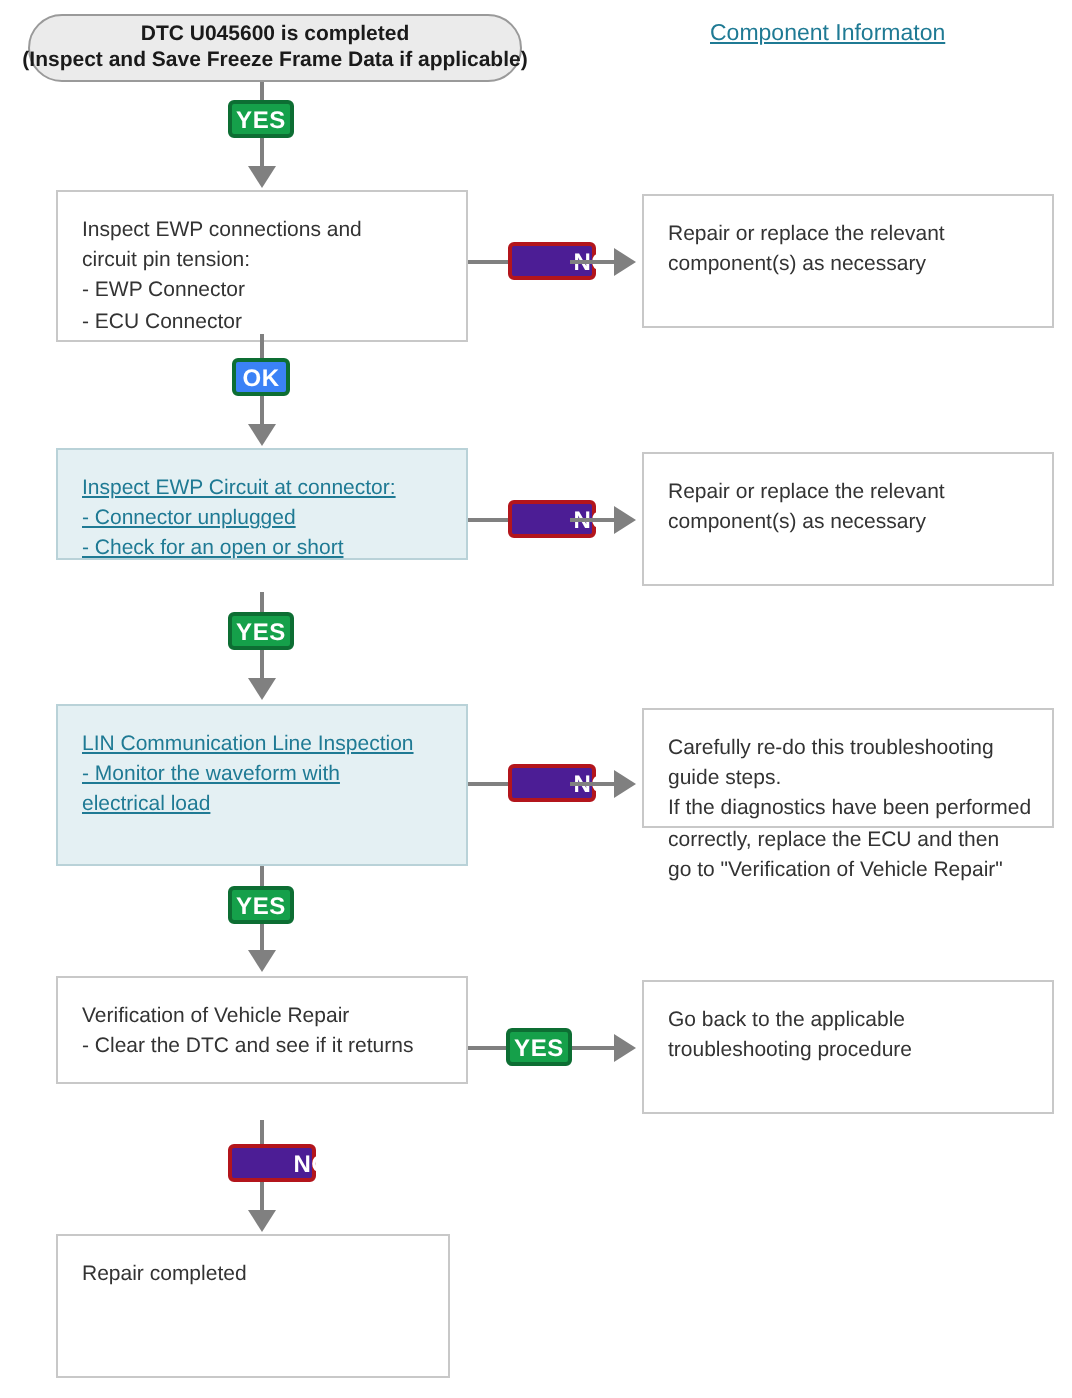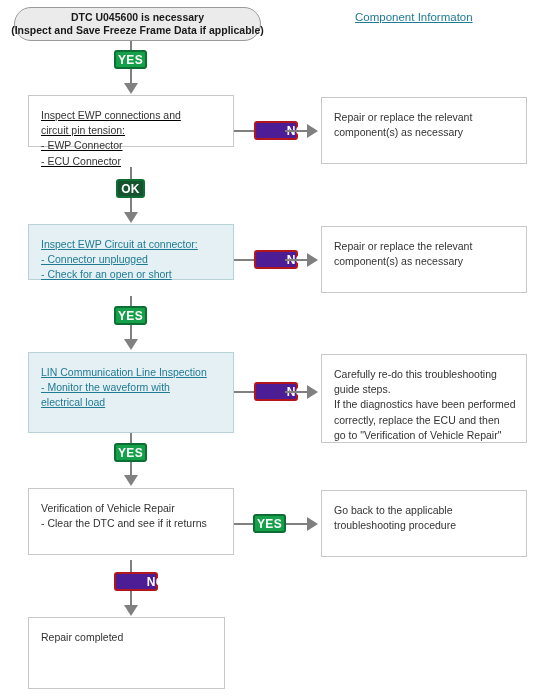--- a/index.html
+++ b/index.html
@@ -118,47 +118,47 @@
     font-weight: bold;
     color: #ffffff;
     border-radius: 3px;
     letter-spacing: .3px;
   }
   .badge.yes {
     background: #15a04a;
     border: 2px solid #0d6e33;
   }
   .badge.ok {
-    background: #14532d;
+    background: #3b82f6;
     border: 2px solid #0d6e33;
   }
   .badge.no, .badge.ng {
     background: #4c1d95;
     border: 2px solid #b3151c;
     padding-left: 40px;
   }
 </style>
 </head>
 <body>
 
 <div id="canvas">
 
   <div class="start-pill">
-    <div class="line">DTC U045600 is necessary</div>
+    <div class="line">DTC U045600 is completed</div>
     <div class="line">(Inspect and Save Freeze Frame Data if applicable)</div>
   </div>
 
   <div class="comp-info">Component Informaton</div>
 
   <div class="vline" style="left:130px; top:41px; height:9px;"></div>
   <div class="badge yes" style="left:114px; top:50px; width:33px; height:19px;">YES</div>
   <div class="vline" style="left:130px; top:69px; height:15px;"></div>
   <div class="arrow-down" style="left:124px; top:83px;"></div>
 
-  <div class="box" style="left:28px; top:95px; width:206px; height:52px;text-decoration:underline;">
+  <div class="box" style="left:28px; top:95px; width:206px; height:76px;">
     <div class="txt">Inspect EWP connections and
 circuit pin tension:
 - EWP Connector
 - ECU Connector</div>
   </div>
 
   <div class="hline" style="left:234px; top:130px; width:20px;"></div>
   <div class="badge ng" style="left:254px; top:121px; width:31px; height:19px;">NG</div>
   <div class="hline" style="left:285px; top:130px; width:22px;"></div>
   <div class="arrow-right" style="left:307px; top:124px;"></div>
@@ -195,34 +195,34 @@
   <div class="box highlight" style="left:28px; top:352px; width:206px; height:81px;">
     <div class="txt">LIN Communication Line Inspection
 - Monitor the waveform with
 electrical load</div>
   </div>
 
   <div class="hline" style="left:234px; top:391px; width:20px;"></div>
   <div class="badge no" style="left:254px; top:382px; width:31px; height:19px;">NO</div>
   <div class="hline" style="left:285px; top:391px; width:22px;"></div>
   <div class="arrow-right" style="left:307px; top:385px;"></div>
-  <div class="box" style="left:321px; top:354px; width:206px; height:89px;">
+  <div class="box" style="left:321px; top:354px; width:206px; height:60px;">
     <div class="txt">Carefully re-do this troubleshooting
 guide steps.
 If the diagnostics have been performed
 correctly, replace the ECU and then
 go to "Verification of Vehicle Repair"</div>
   </div>
 
   <div class="vline" style="left:130px; top:433px; height:10px;"></div>
   <div class="badge yes" style="left:114px; top:443px; width:33px; height:19px;">YES</div>
   <div class="vline" style="left:130px; top:462px; height:13px;"></div>
   <div class="arrow-down" style="left:124px; top:475px;"></div>
 
-  <div class="box" style="left:28px; top:488px; width:206px; height:67px;">
+  <div class="box" style="left:28px; top:488px; width:206px; height:54px;">
     <div class="txt">Verification of Vehicle Repair
 - Clear the DTC and see if it returns</div>
   </div>
 
   <div class="hline" style="left:234px; top:523px; width:20px;"></div>
   <div class="badge yes" style="left:253px; top:514px; width:33px; height:19px;">YES</div>
   <div class="hline" style="left:286px; top:523px; width:21px;"></div>
   <div class="arrow-right" style="left:307px; top:517px;"></div>
   <div class="box" style="left:321px; top:490px; width:206px; height:67px;">
     <div class="txt">Go back to the applicable

